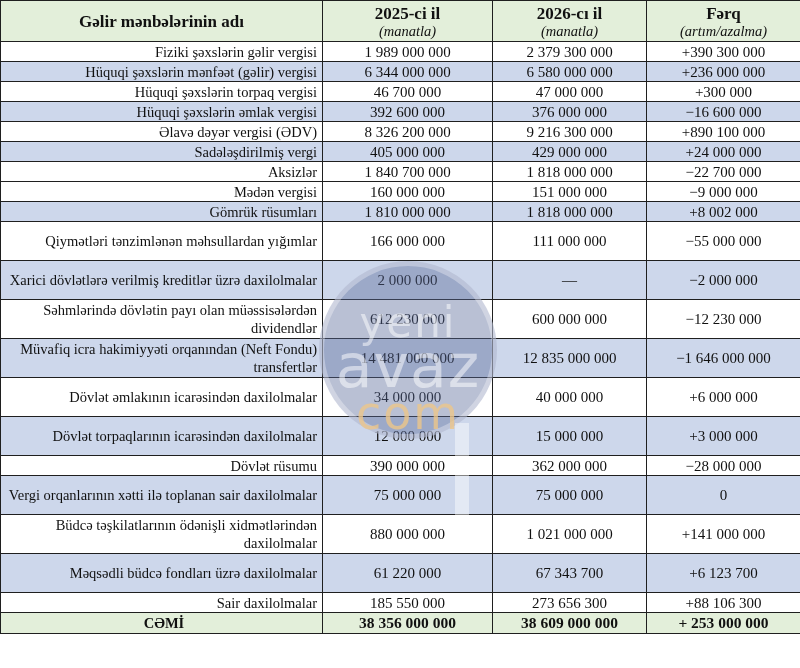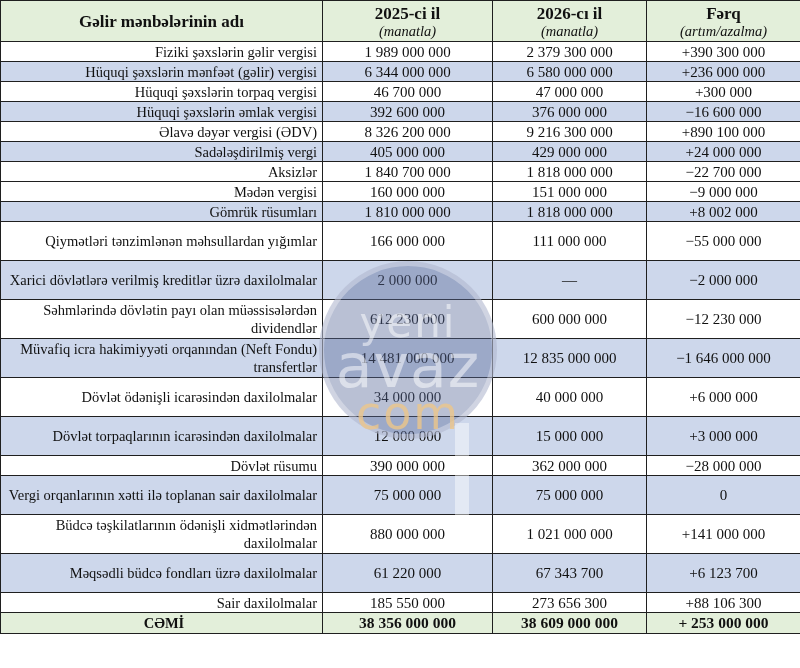--- a/index.html
+++ b/index.html
@@ -207,21 +207,21 @@
           <td class="num">600 000 000</td>
           <td class="num">−12 230 000</td>
         </tr>
         <tr class="alt tall">
           <td class="label">Müvafiq icra hakimiyyəti orqanından (Neft Fondu) transfertlər</td>
           <td class="num">14 481 000 000</td>
           <td class="num">12 835 000 000</td>
           <td class="num">−1 646 000 000</td>
         </tr>
         <tr class=" tall">
-          <td class="label">Dövlət ödənişli icarəsindən daxilolmalar</td>
+          <td class="label">Dövlət əmlakının icarəsindən daxilolmalar</td>
           <td class="num">34 000 000</td>
           <td class="num">40 000 000</td>
           <td class="num">+6 000 000</td>
         </tr>
         <tr class="alt tall">
           <td class="label">Dövlət torpaqlarının icarəsindən daxilolmalar</td>
           <td class="num">12 000 000</td>
           <td class="num">15 000 000</td>
           <td class="num">+3 000 000</td>
         </tr>

